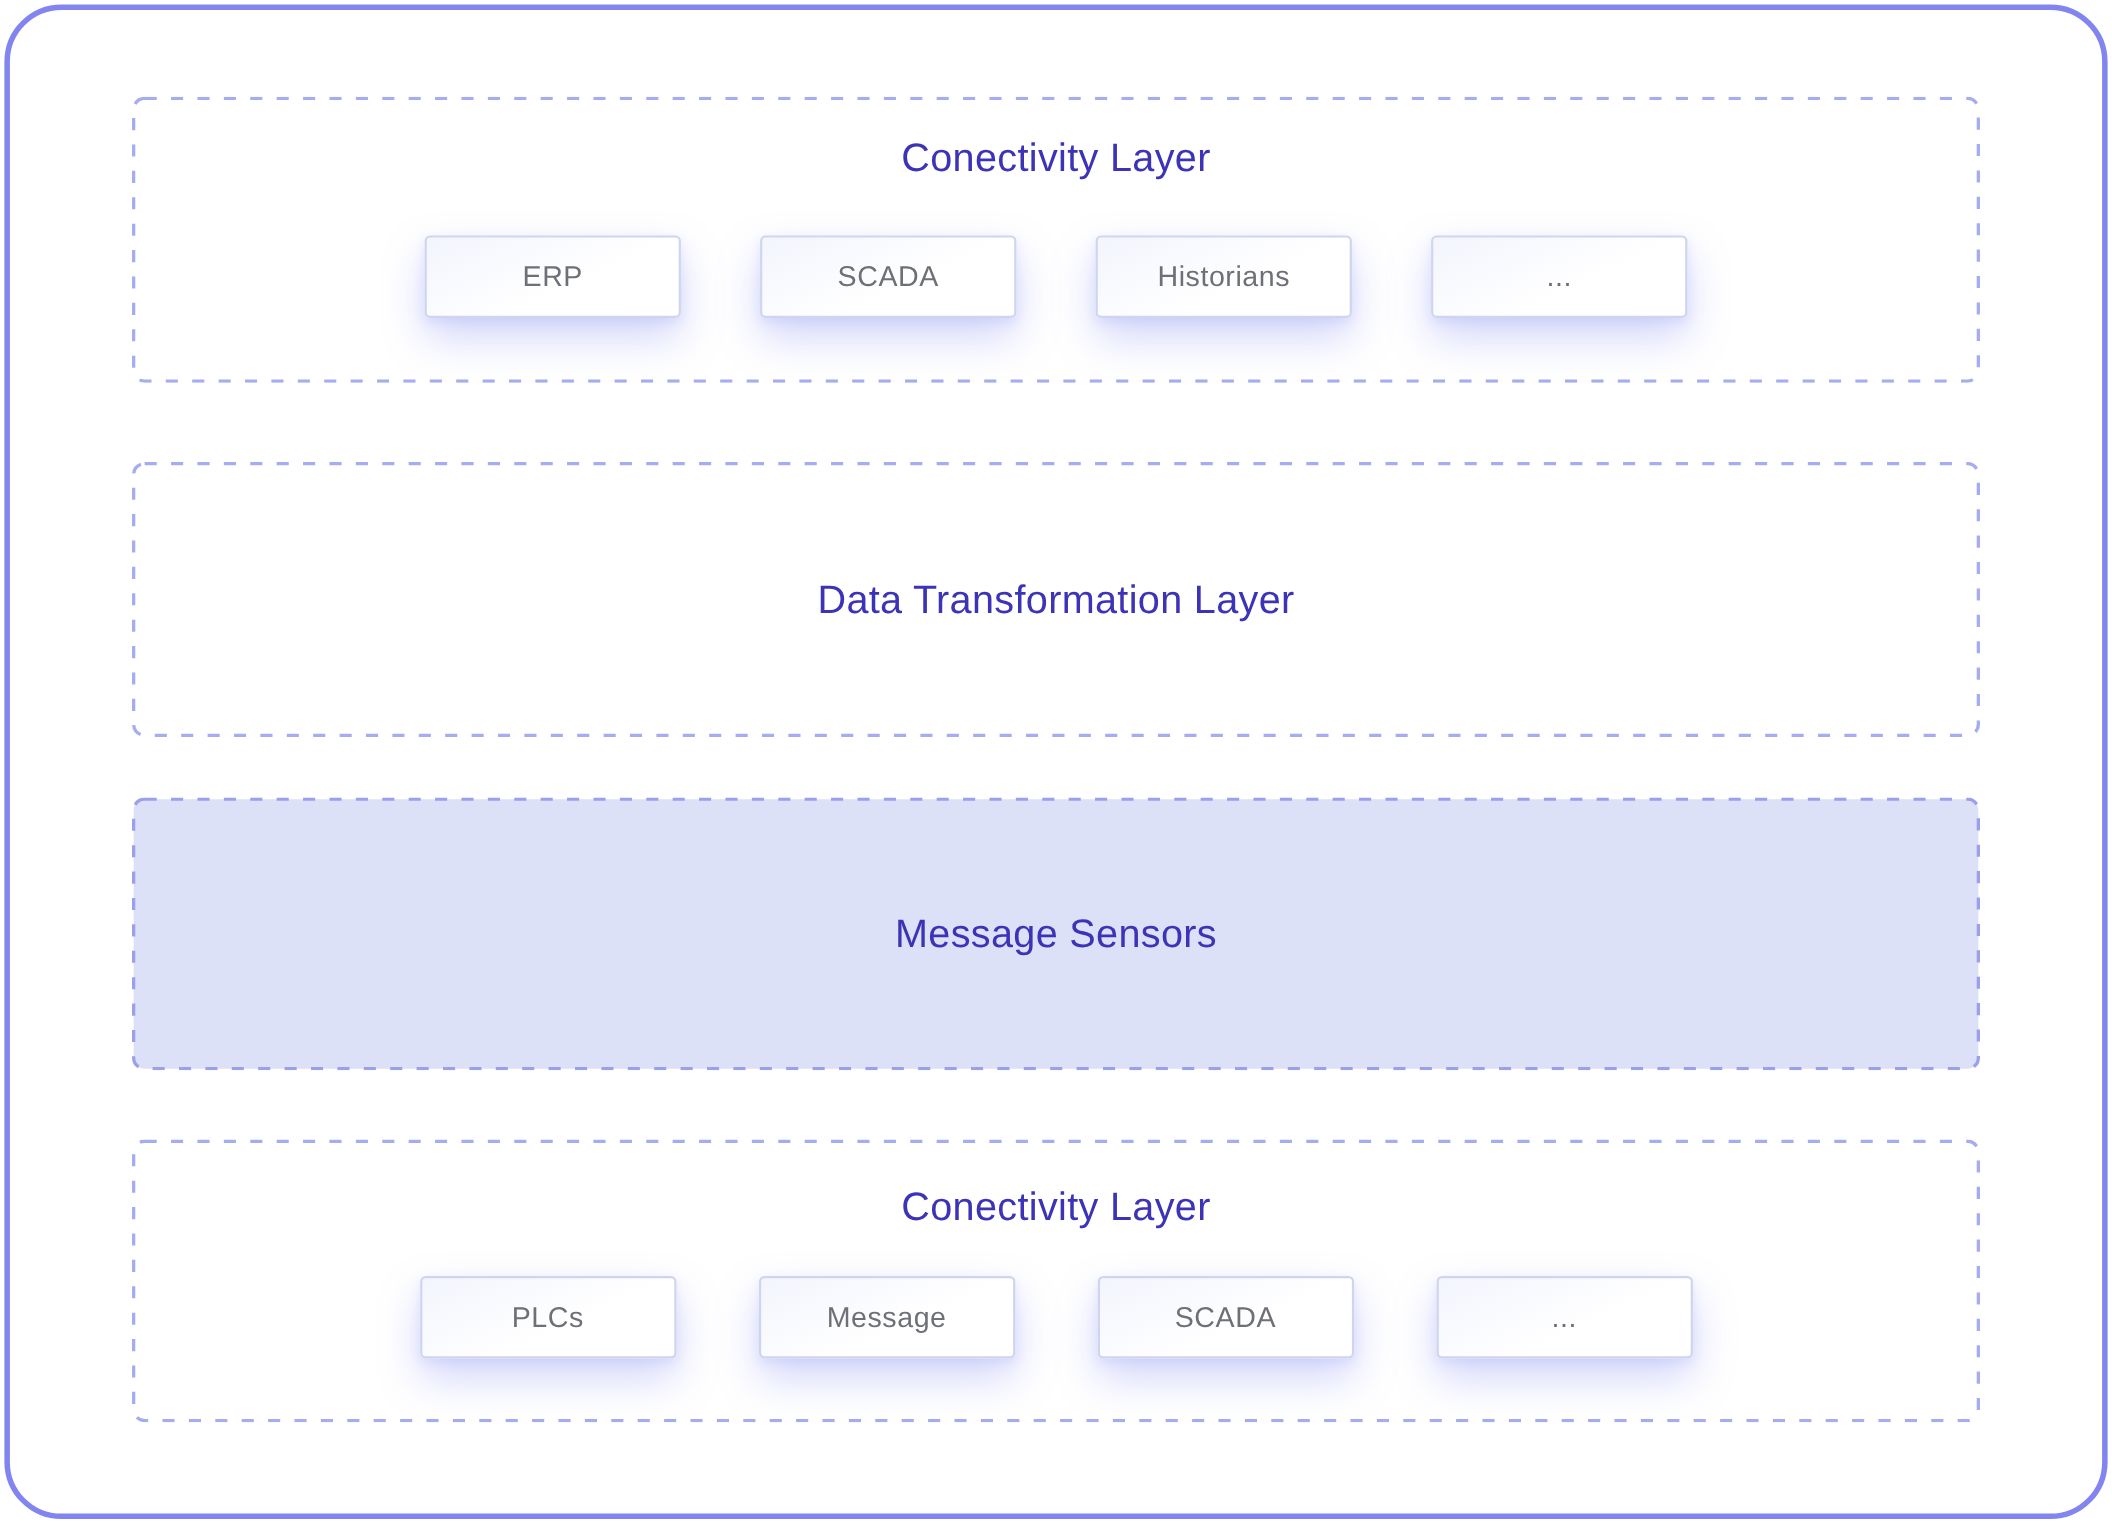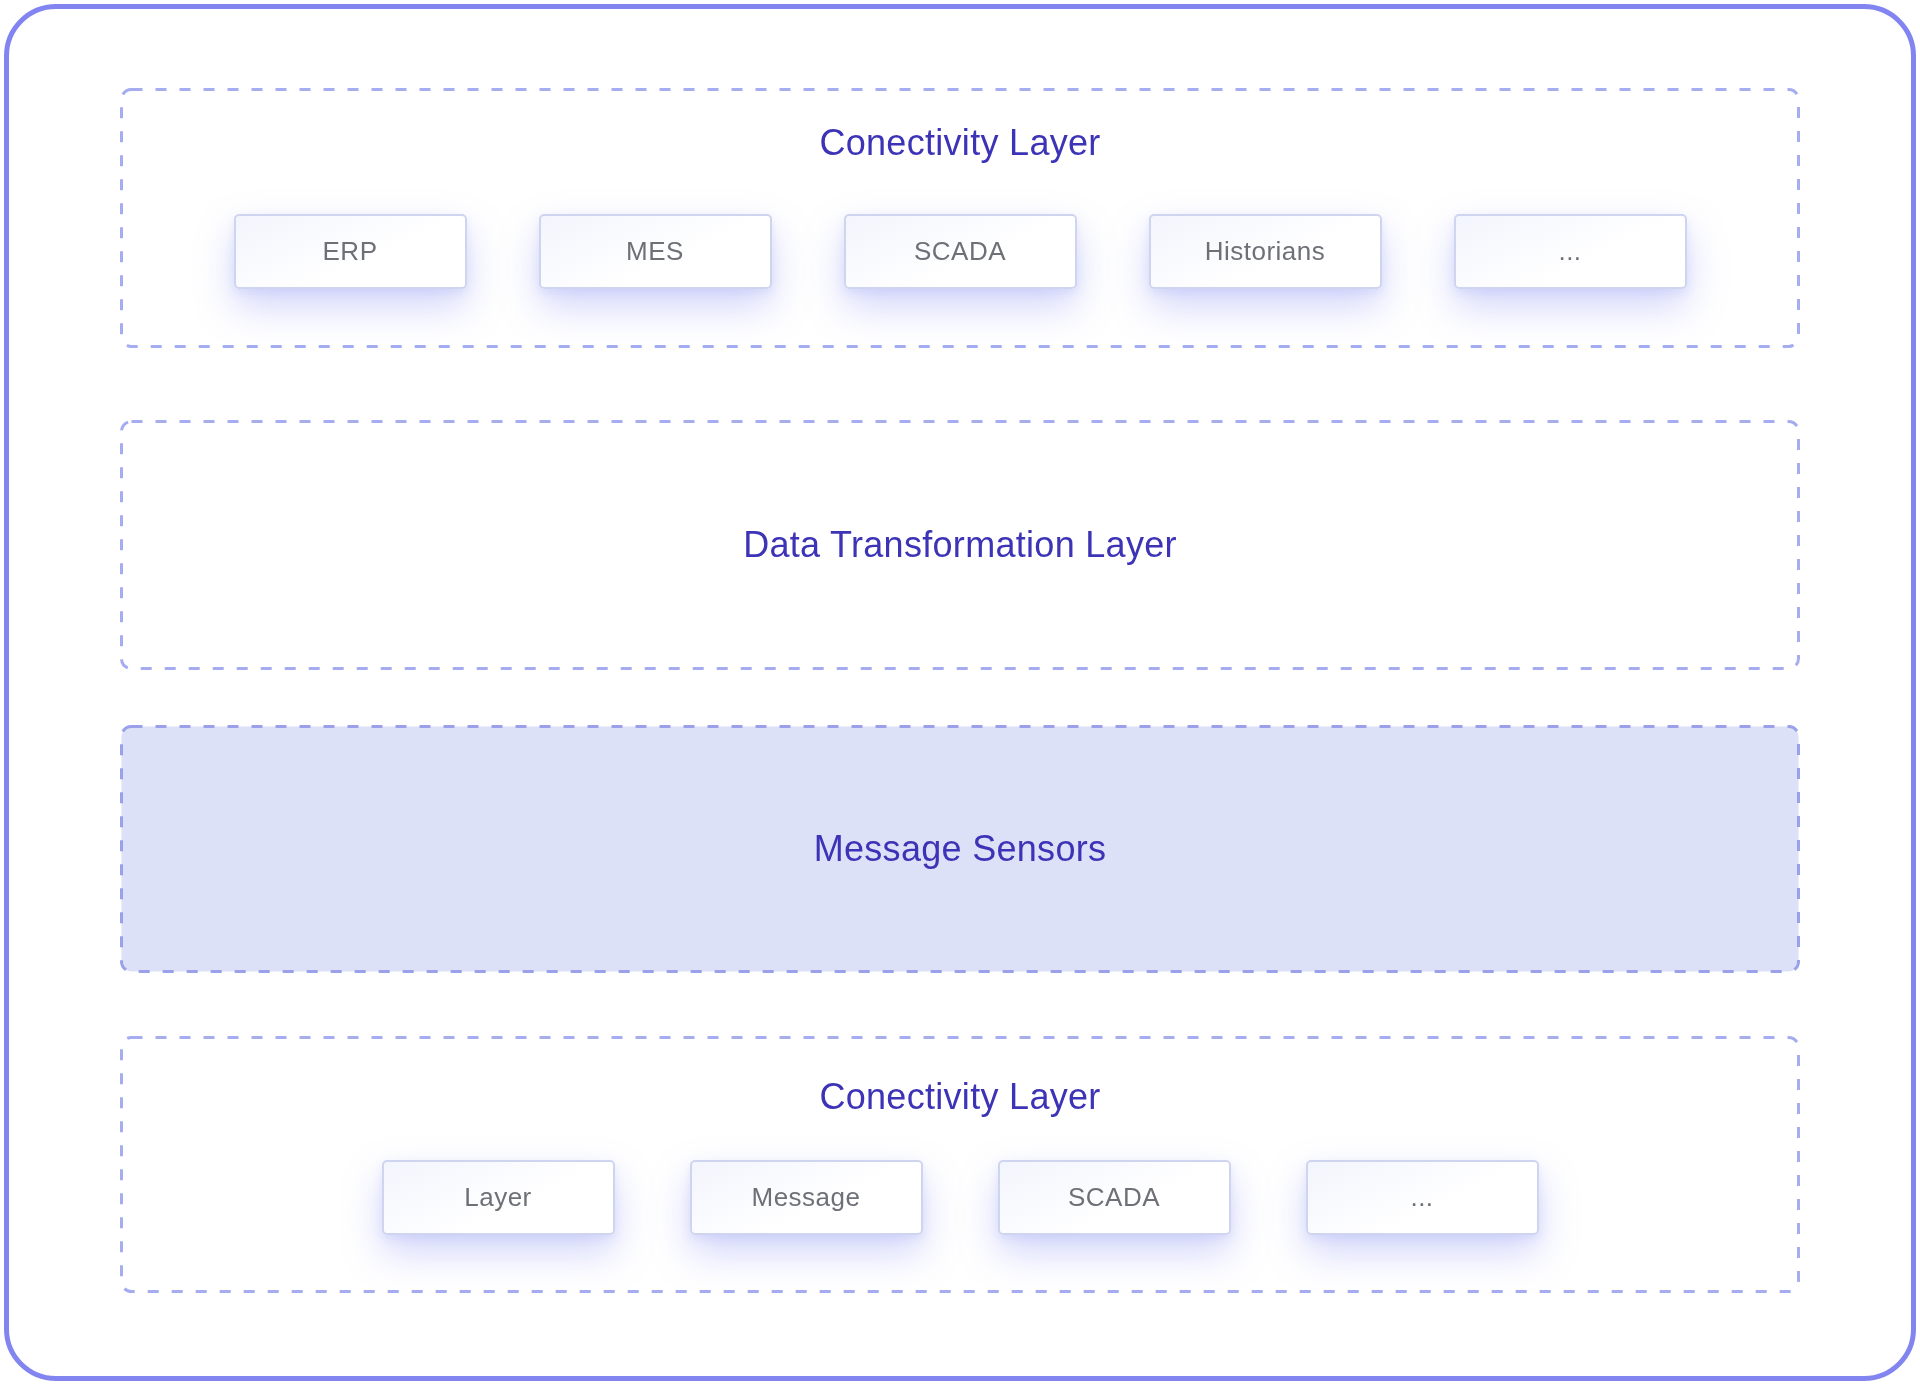--- a/index.html
+++ b/index.html
@@ -66,21 +66,20 @@
 
   <div class="outer-frame"></div>
 
   <section class="layer layer-1">
     <svg class="dash-svg" width="1680" height="260">
       <rect class="dash-rect" x="1.5" y="1.5" width="1677" height="257" rx="10"></rect>
     </svg>
     <h2 class="layer-title title-top">Conectivity Layer</h2>
     <div class="node-row">
       <div class="node">ERP</div>
-      <div class="node">MES</div>
       <div class="node">SCADA</div>
       <div class="node">Historians</div>
       <div class="node">...</div>
     </div>
   </section>
 
   <section class="layer layer-2">
     <svg class="dash-svg" width="1680" height="250">
       <rect class="dash-rect" x="1.5" y="1.5" width="1677" height="247" rx="10"></rect>
     </svg>
@@ -93,20 +92,20 @@
     </svg>
     <h2 class="layer-title title-center">Message Sensors</h2>
   </section>
 
   <section class="layer layer-4">
     <svg class="dash-svg" width="1680" height="257">
       <rect class="dash-rect" x="1.5" y="1.5" width="1677" height="254" rx="10"></rect>
     </svg>
     <h2 class="layer-title title-top" style="top:40px;">Conectivity Layer</h2>
     <div class="node-row">
-      <div class="node">Layer</div>
+      <div class="node">PLCs</div>
       <div class="node">Message</div>
       <div class="node">SCADA</div>
       <div class="node">...</div>
     </div>
   </section>
 
 </div>
 
 </body></html>

